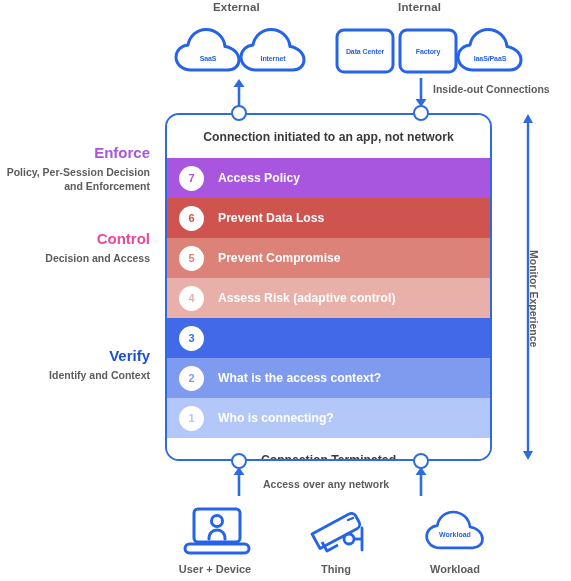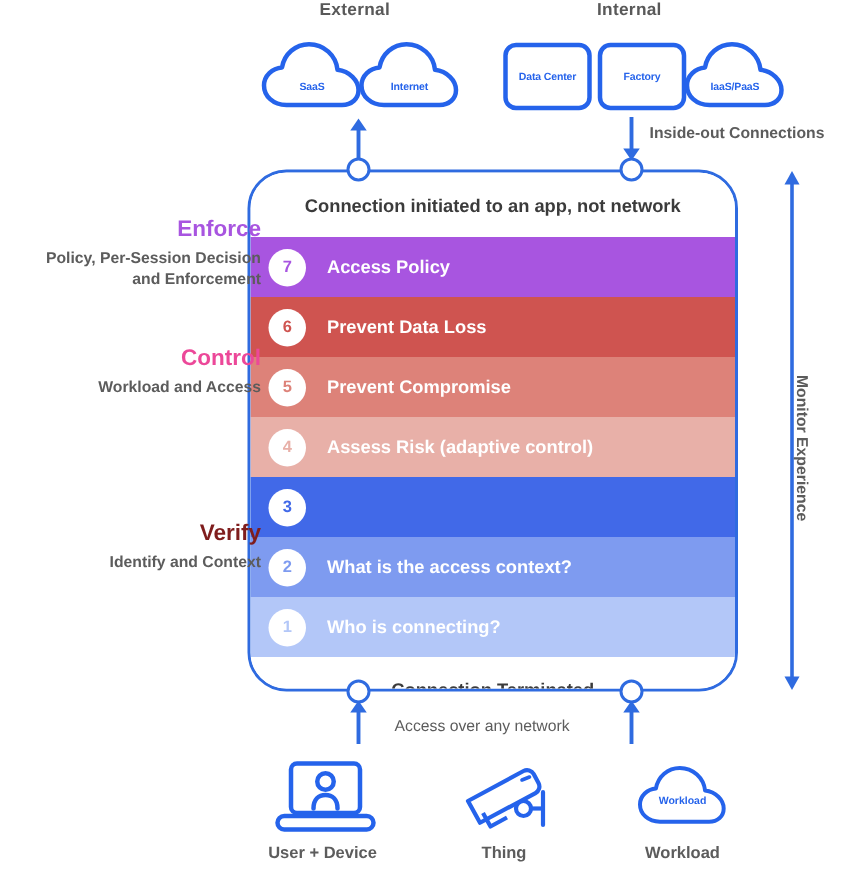--- a/index.html
+++ b/index.html
@@ -49,27 +49,27 @@
   #arrow-down-right{left:414px;top:78px;}
   #arrow-up-bl{left:232px;top:466px;}
   #arrow-up-br{left:414px;top:466px;}
 
   .inside-out{
     position:absolute;left:433px;top:83px;
     font-size:10.5px;font-weight:bold;color:#5c5c5c;white-space:nowrap;
   }
   .access-net{
     position:absolute;left:263px;top:478px;
-    font-size:10.5px;font-weight:normal;color:#5c5c5c;white-space:nowrap;
+    font-size:10.5px;font-weight:bold;color:#5c5c5c;white-space:nowrap;
   }
 
   
   #stack{
     position:absolute;left:165px;top:113px;width:327px;height:348px;
-    border:2.5px solid #2f6be0;border-radius:26px;
+    border:2.5px solid #2f6be0;border-radius:14px;
     background:#ffffff;overflow:hidden;
     box-sizing:border-box;
   }
   .cap-row{
     height:43px;display:flex;align-items:center;justify-content:center;
     font-size:12.2px;font-weight:bold;color:#3b3b3b;background:#fff;
   }
   .layer{
     height:40px;display:flex;align-items:center;padding-left:12px;
     box-sizing:border-box;
@@ -88,21 +88,21 @@
   .node{
     position:absolute;width:16px;height:16px;border-radius:50%;
     background:#ffffff;border:2.5px solid #2f6be0;box-sizing:border-box;
   }
   #node-tl{left:231px;top:105px;}
   #node-tr{left:413px;top:105px;}
   #node-bl{left:231px;top:453px;}
   #node-br{left:413px;top:453px;}
 
   
-  .side{position:absolute;text-align:right;margin-left:24px;}
+  .side{position:absolute;text-align:right;}
   .side .hd{font-size:15px;font-weight:bold;line-height:1.1;}
   .side .sb{font-size:10.5px;font-weight:bold;color:#5c5c5c;line-height:1.35;margin-top:3px;}
   #side-enforce{left:0;top:145px;width:150px;}
   #side-control{left:0;top:231px;width:150px;}
   #side-verify{left:0;top:348px;width:150px;}
 
   
   #monitor-axis{position:absolute;left:521px;top:113px;}
   #monitor-label{
     position:absolute;left:540px;top:250px;
@@ -238,25 +238,25 @@
   <div class="node" id="node-bl"></div>
   <div class="node" id="node-br"></div>
 
   <div class="side" id="side-enforce">
     <div class="hd" id="hd-enforce" style="color: rgb(168, 85, 224);">Enforce</div>
     <div class="sb">Policy, Per-Session Decision and Enforcement</div>
   </div>
 
   <div class="side" id="side-control">
     <div class="hd" id="hd-control" style="color: #ec4899;">Control</div>
-    <div class="sb">Workload and Access</div>
+    <div class="sb">Decision and Access</div>
   </div>
 
   <div class="side" id="side-verify">
-    <div class="hd" id="hd-verify" style="color: #7f1d1d;">Verify</div>
+    <div class="hd" id="hd-verify" style="color: #1d4ed8;">Verify</div>
     <div class="sb">Identify and Context</div>
   </div>
 
   <div id="monitor-axis">
     <svg width="14" height="348" viewBox="0 0 14 348">
       <line x1="7" y1="9" x2="7" y2="339" stroke="#2f6be0" stroke-width="2.4"></line>
       <path d="M7 1 L12 10 L2 10 Z" fill="#2f6be0"></path>
       <path d="M7 347 L12 338 L2 338 Z" fill="#2f6be0"></path>
     </svg>
   </div>

